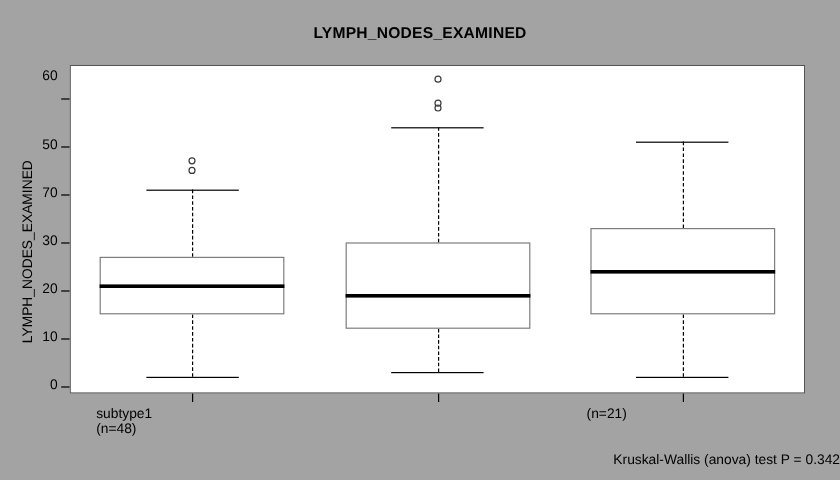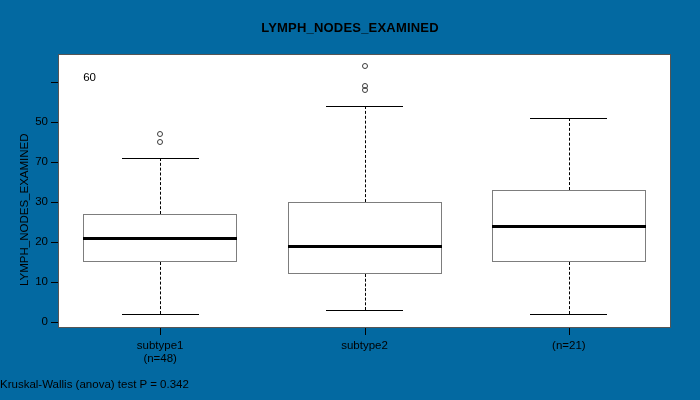--- a/index.html
+++ b/index.html
@@ -4,21 +4,21 @@
 <style>
   html, body {
     margin: 0;
     padding: 0;
     background: #ffffff;
   }
   #root {
     position: relative;
     width: 700px;
     height: 400px;
-    background: #0369a1;
+    background: #a3a3a3;
     font-family: "Liberation Sans", sans-serif;
     overflow: hidden;
   }
   .plot-title {
     position: absolute;
     left: 0;
     top: 20px;
     width: 700px;
     text-align: center;
     font-size: 13px;
@@ -34,21 +34,21 @@
     transform-origin: 0 0;
     transform: rotate(-90deg);
     left: 18px;
     top: 286px;
   }
   .caption {
     position: absolute;
     left: 0;
     top: 378px;
     width: 700px;
-    text-align: left;
+    text-align: right;
     font-size: 11.5px;
     color: #000000;
   }
   .frame {
     position: absolute;
     left: 58px;
     top: 54px;
     width: 613px;
     height: 274px;
     border: 1px solid #555555;
@@ -80,21 +80,20 @@
   .xtick {
     position: absolute;
     top: 328px;
     width: 1px;
     height: 7px;
     background: #000000;
   }
   .xlabel {
     position: absolute;
     top: 339px;
-    text-align: center;
     font-size: 11.5px;
     color: #000000;
     line-height: 13px;
     white-space: nowrap;
   }
   .xlabel span {
     display: block;
   }
   .bp-box {
     position: absolute;
@@ -157,33 +156,32 @@
       </div>
       <div class="ytick" style="top: 162px;"></div>
       <div class="ytick-label-wrap" style="top: 156px;">
         <div class="ytick-label">70</div>
       </div>
       <div class="ytick" style="top: 122px;"></div>
       <div class="ytick-label-wrap" style="top: 116px;">
         <div class="ytick-label">50</div>
       </div>
       <div class="ytick" style="top: 82px;"></div>
-      <div class="ytick-label-wrap" style="top: 72px; padding-left: 48px;">
+      <div class="ytick-label-wrap" style="top: 59px;">
         <div class="ytick-label">60</div>
       </div>
     </div>
   <div id="x-axis">
       <div class="xtick" style="left: 160px;"></div>
       <div class="xlabel" style="left: 80.1667px; width: 160px;">
         <span>subtype1</span>
         <span>(n=48)</span>
       </div>
       <div class="xtick" style="left: 365px;"></div>
       <div class="xlabel" style="left: 284.5px; width: 160px;">
-        <span>subtype2</span>
       </div>
       <div class="xtick" style="left: 569px;"></div>
       <div class="xlabel" style="left: 488.833px; width: 160px;">
         <span>(n=21)</span>
       </div>
     </div>
   <div id="boxes-layer">
       <div>
         <div class="bp-whisker-line" style="left: 160px; top: 158px; height: 56px;"></div>
         <div class="bp-whisker-line" style="left: 160px; top: 262px; height: 52px;"></div>

